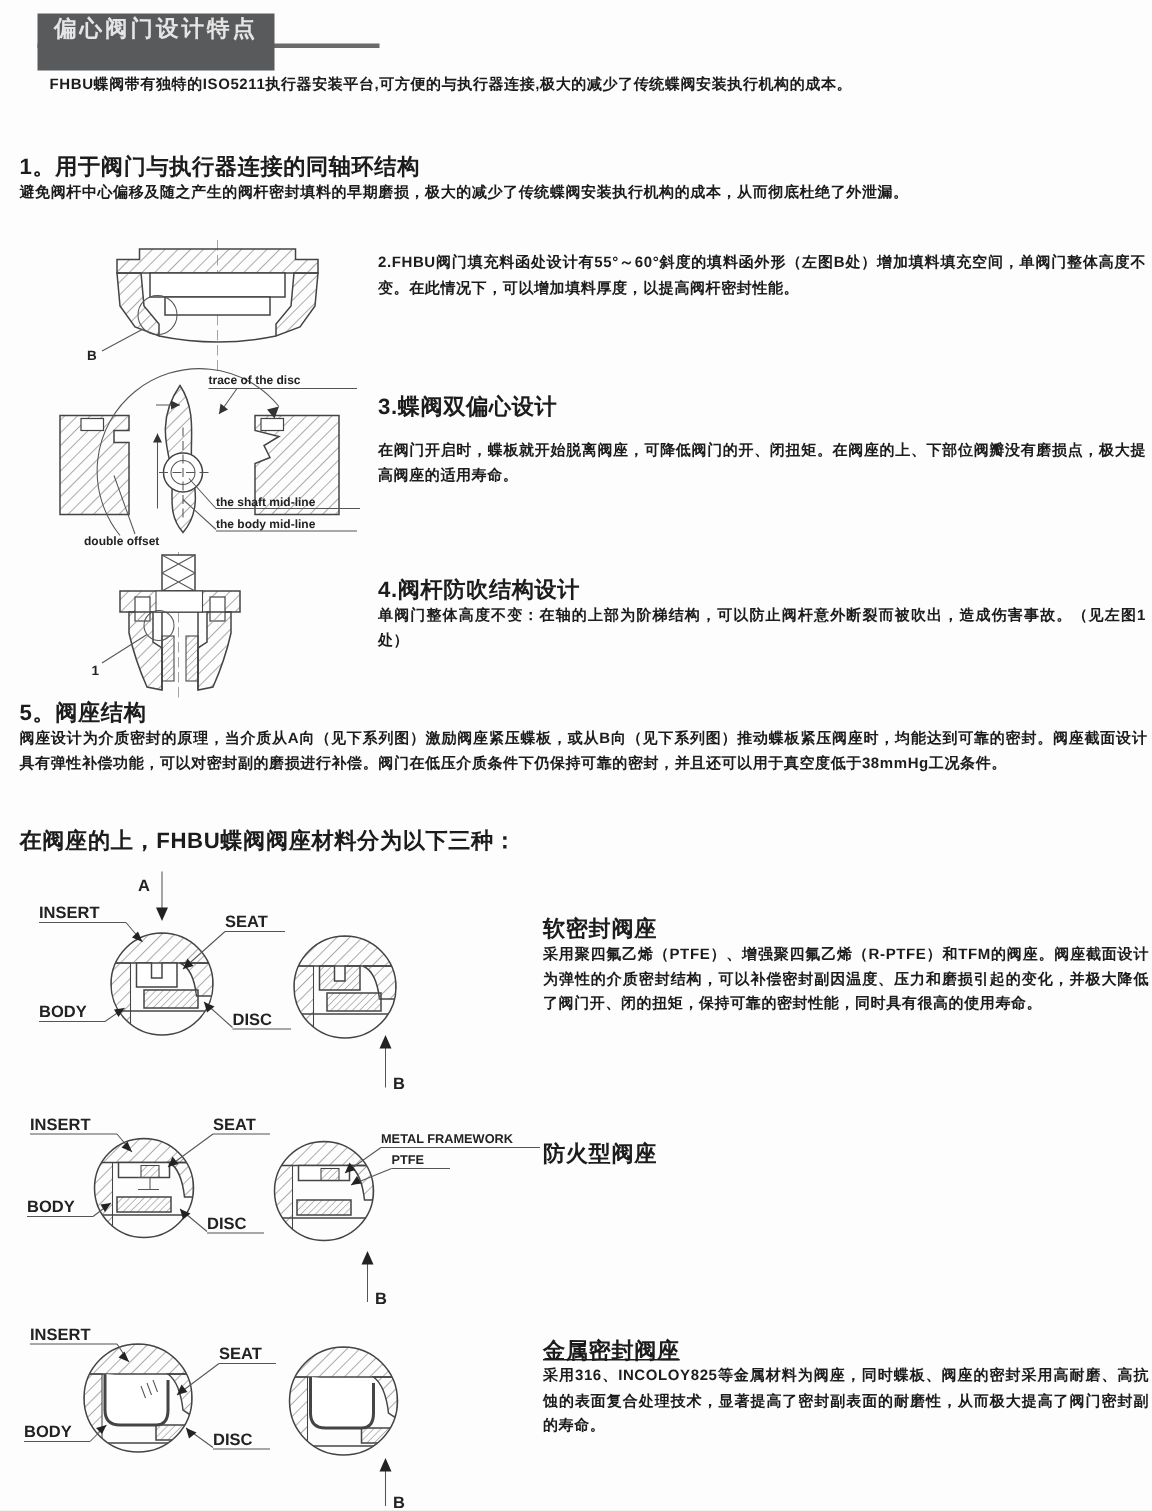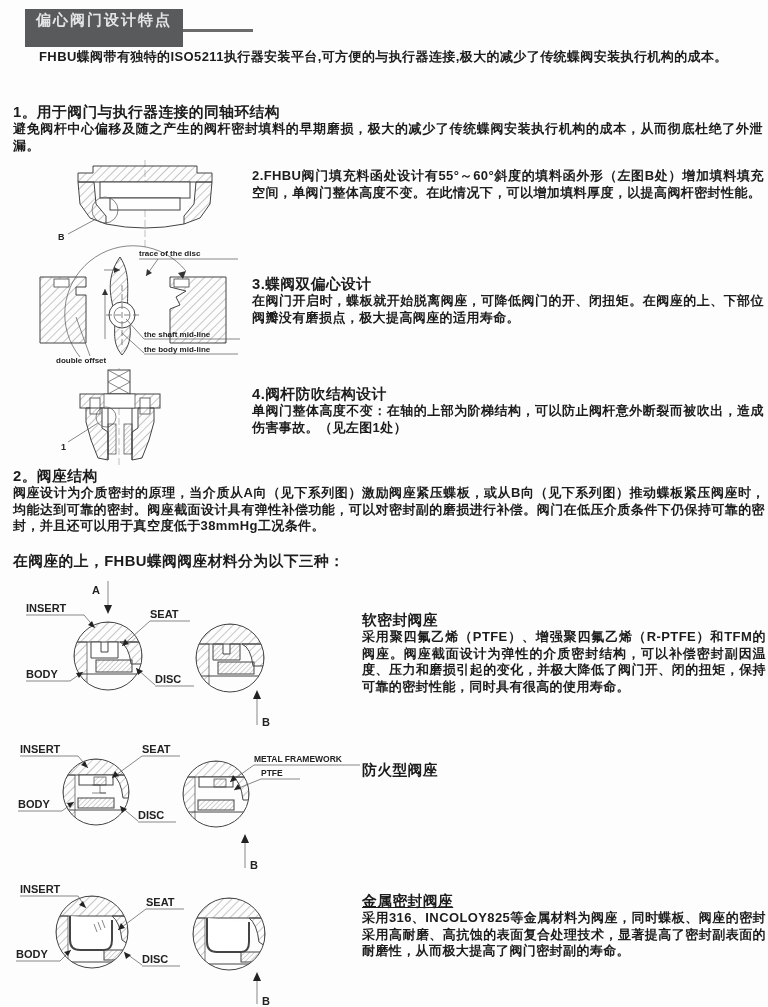--- a/index.html
+++ b/index.html
@@ -8,21 +8,21 @@
     position:relative; width:768px; height:1007px; background:#fdfdfd;
     font-family:"Liberation Sans", sans-serif; color:#1c1c1c; overflow:hidden;
     font-weight:700;
   }
   .abs { position:absolute; }
   .title-rule { position:absolute; left:25px; top:29px; width:228px; height:3px; background:#6b6b6b; }
   .title-bar {
     position:absolute; left:25px; top:9px; background:#595a5c; color:#e5e5e5;
     font-size:15px; letter-spacing:2px; padding:3px 11px 20px 11px; line-height:1;
   }
-  .body-txt { font-size:13px; line-height:16.6px; text-align:justify; letter-spacing:0.4px; }
+  .body-txt { font-size:10px; line-height:16.6px; text-align:justify; letter-spacing:0.4px; }
   .hd { font-size:14.8px; line-height:16px; letter-spacing:0.4px; white-space:nowrap; }
   .indent { text-indent:2em; }
   svg text { font-family:"Liberation Sans", sans-serif; font-weight:bold; fill:#222; }
   .ln { stroke:#444; stroke-width:1; fill:none; }
   .thin { stroke:#555; stroke-width:0.7; fill:none; }
   .cl { stroke:#999; stroke-width:0.6; stroke-dasharray:7 3; }
 </style>
 </head>
 <body>
 
@@ -85,21 +85,21 @@
     <text x="118" y="94" font-size="8">the shaft mid-line</text>
     <line class="thin" x1="118" y1="96" x2="214" y2="96"></line>
     <line class="thin" x1="118" y1="96" x2="100" y2="76"></line>
     <text x="118" y="109" font-size="8">the body mid-line</text>
     <line class="thin" x1="118" y1="111" x2="212" y2="111"></line>
     <line class="thin" x1="118" y1="110" x2="96" y2="90"></line>
     <text x="30" y="120" font-size="8">double offset</text>
     <line class="thin" x1="64" y1="113" x2="50" y2="74"></line>
   </svg>
 
-  <div class="abs hd" style="left:252px; top:276px;">3.蝶阀双偏心设计</div>
+  <div class="abs hd" style="left:252px; top:264px;">3.蝶阀双偏心设计</div>
   <div class="abs body-txt" style="left:252px; top:293px; width:512px;">在阀门开启时，蝶板就开始脱离阀座，可降低阀门的开、闭扭矩。在阀座的上、下部位阀瓣没有磨损点，极大提高阀座的适用寿命。</div>
 
   <svg class="abs" style="left:52px; top:368px;" width="140" height="100" viewBox="0 0 140 100">
     <line class="cl" x1="67" y1="0" x2="67" y2="98"></line>
     <rect x="56" y="2" width="22" height="24" fill="#fff" stroke="#444"></rect>
     <path class="thin" d="M56,2 L78,14 M78,2 L56,14 M56,14 L78,26 M78,14 L56,26"></path>
     <rect x="28" y="26" width="80" height="14" fill="url(#hA)" stroke="#444"></rect>
     <rect x="52" y="26" width="31" height="14" fill="#fff" stroke="#444" stroke-width="0.7"></rect>
     <rect x="38" y="30" width="10" height="16" fill="#fff" stroke="#444" stroke-width="0.8"></rect>
     <rect x="88" y="30" width="10" height="16" fill="#fff" stroke="#444" stroke-width="0.8"></rect>
@@ -110,21 +110,21 @@
     <line class="ln" x1="56" y1="40" x2="56" y2="92"></line>
     <line class="ln" x1="80" y1="40" x2="80" y2="92"></line>
     <circle cx="54" cy="49" r="10" class="thin"></circle>
     <line class="thin" x1="46" y1="55" x2="16" y2="74"></line>
     <text x="9" y="82" font-size="9">1</text>
   </svg>
 
   <div class="abs hd" style="left:252px; top:386px;">4.阀杆防吹结构设计</div>
   <div class="abs body-txt" style="left:252px; top:403px; width:512px;">单阀门整体高度不变：在轴的上部为阶梯结构，可以防止阀杆意外断裂而被吹出，造成伤害事故。（见左图1处）</div>
 
-  <div class="abs hd" style="left:13px; top:468px;">2。阀座结构</div>
+  <div class="abs hd" style="left:13px; top:468px;">5。阀座结构</div>
   <div class="abs body-txt" style="left:13px; top:485px; width:752px;">阀座设计为介质密封的原理，当介质从A向（见下系列图）激励阀座紧压蝶板，或从B向（见下系列图）推动蝶板紧压阀座时，均能达到可靠的密封。阀座截面设计具有弹性补偿功能，可以对密封副的磨损进行补偿。阀门在低压介质条件下仍保持可靠的密封，并且还可以用于真空度低于38mmHg工况条件。</div>
   <div class="abs hd" style="left:13px; top:553px;">在阀座的上，FHBU蝶阀阀座材料分为以下三种：</div>
 
   <svg class="abs" style="left:8px; top:578px;" width="355" height="152" viewBox="0 0 355 152">
     <defs>
       <clipPath id="c1a">
           <circle cx="100" cy="78" r="34"></circle>
         </clipPath>
       <clipPath id="c1b">
           <circle cx="222" cy="80" r="34"></circle>

